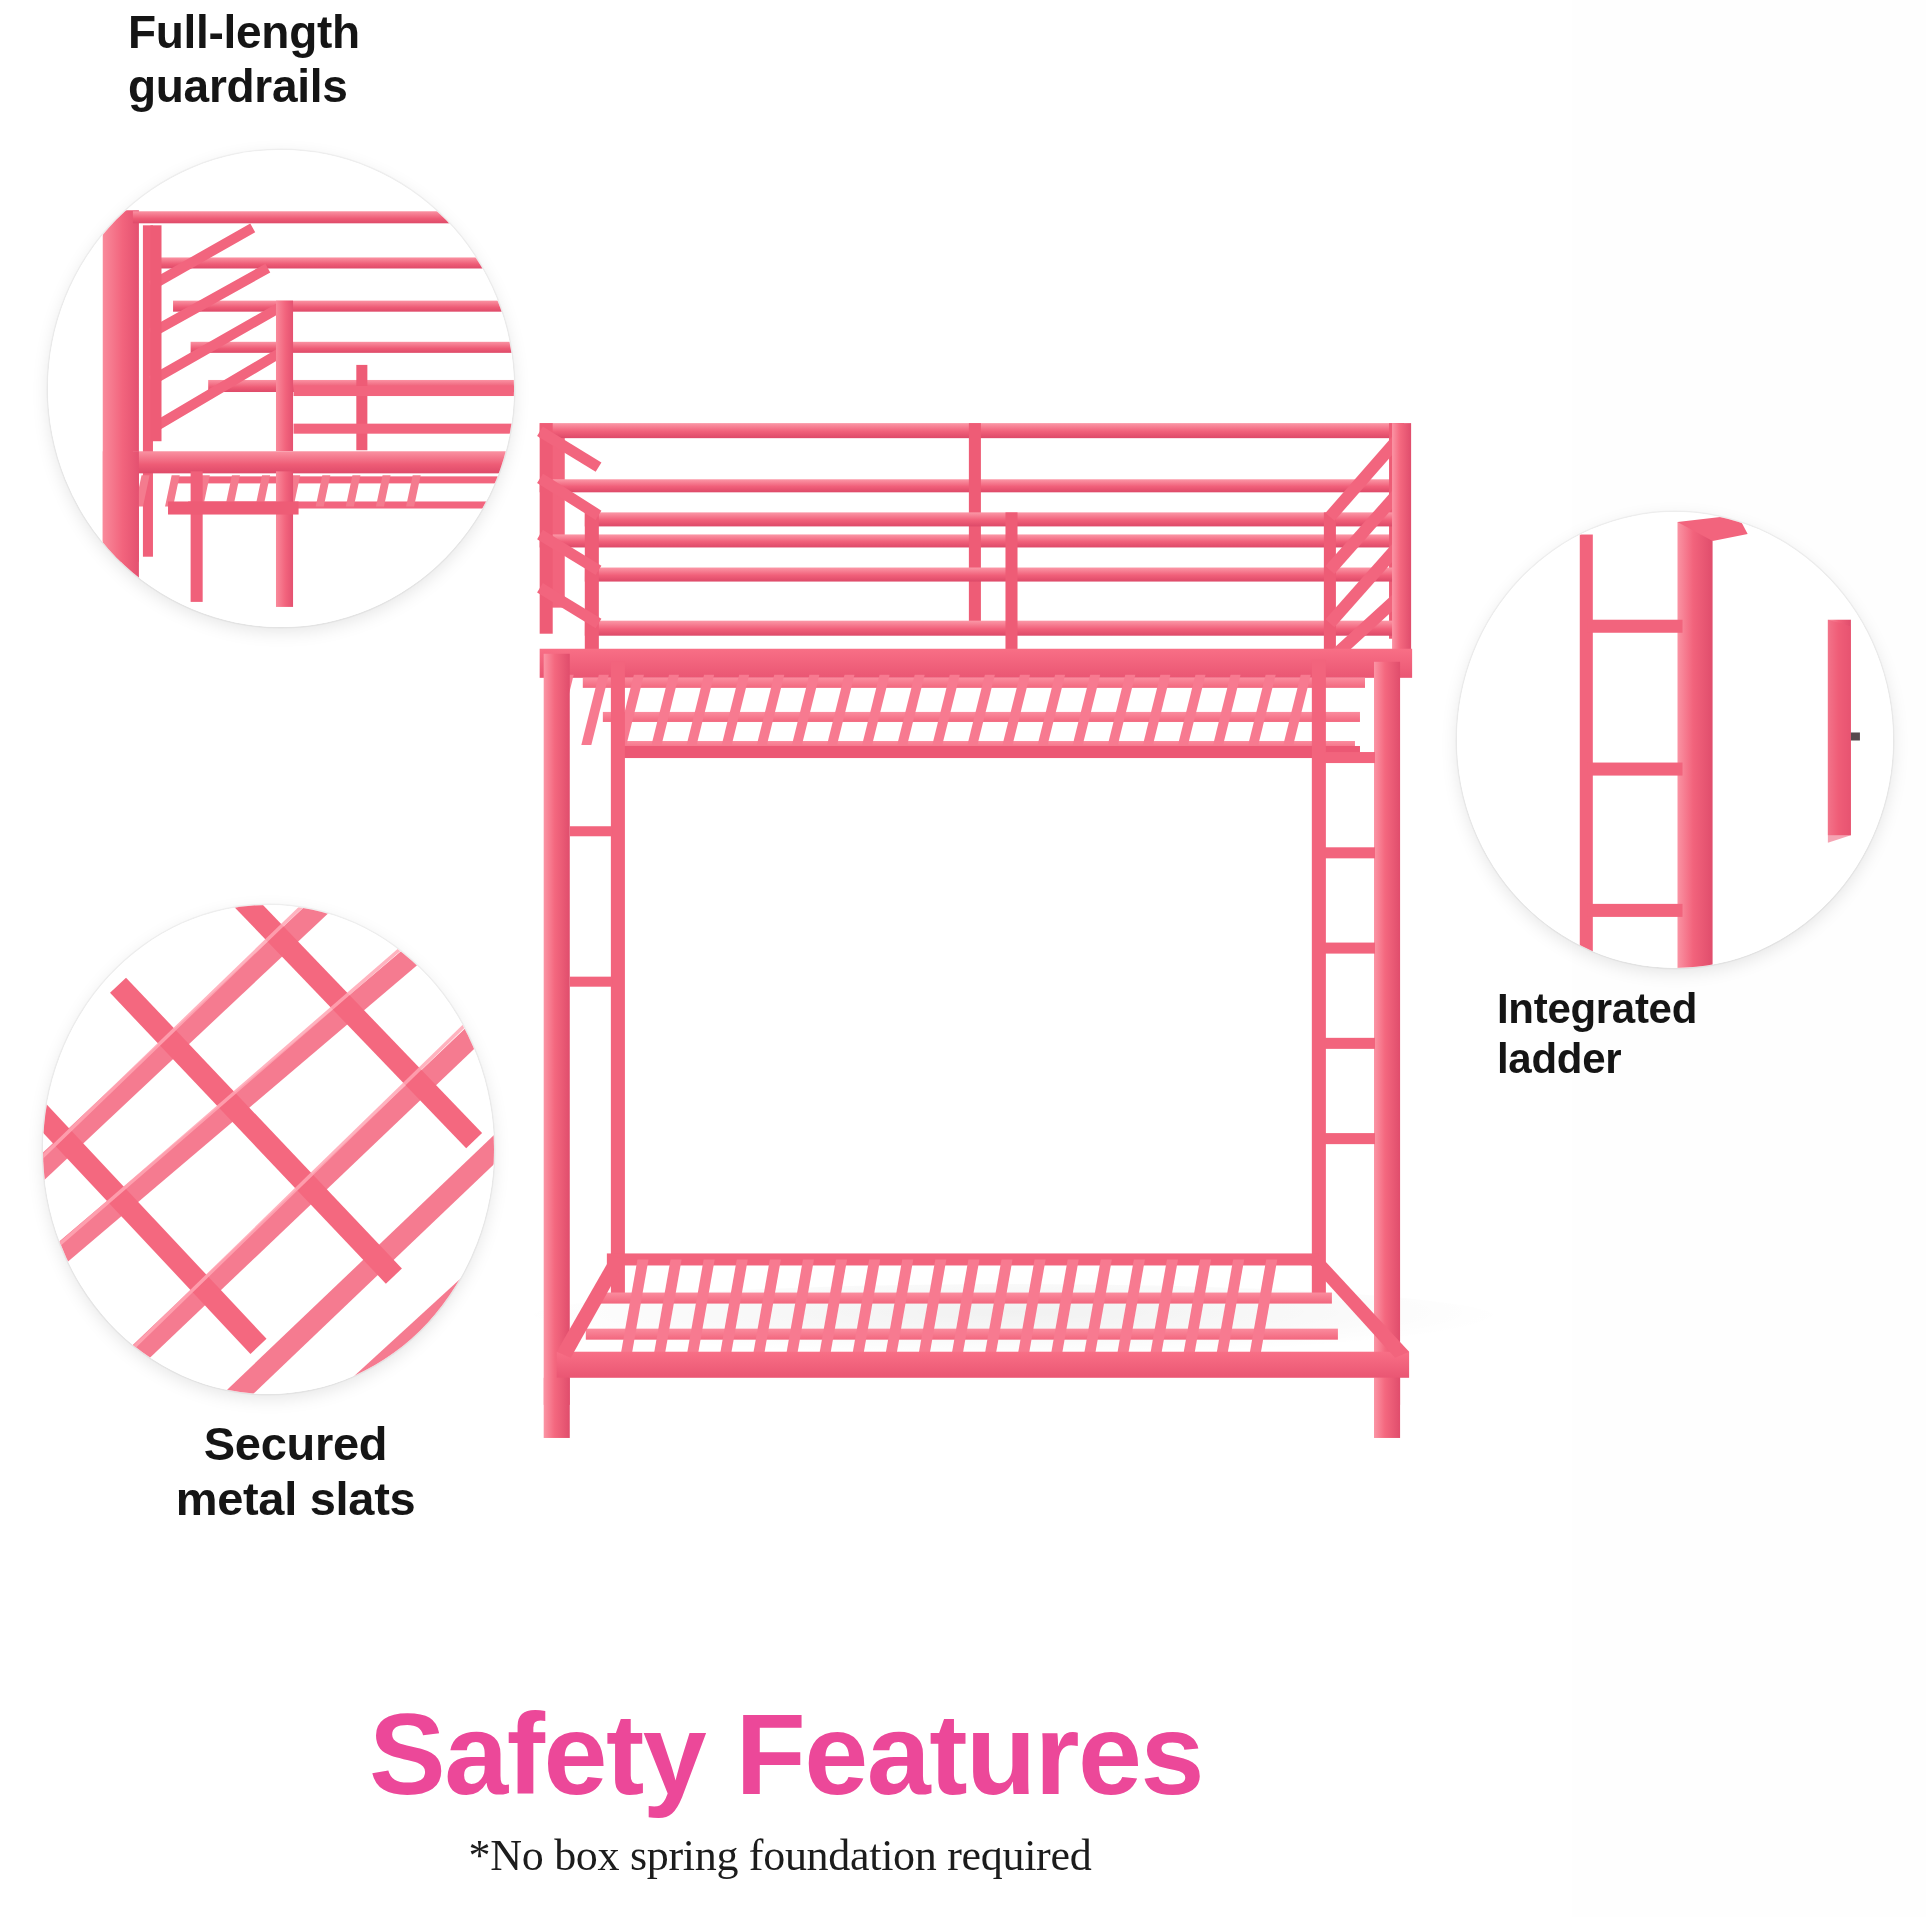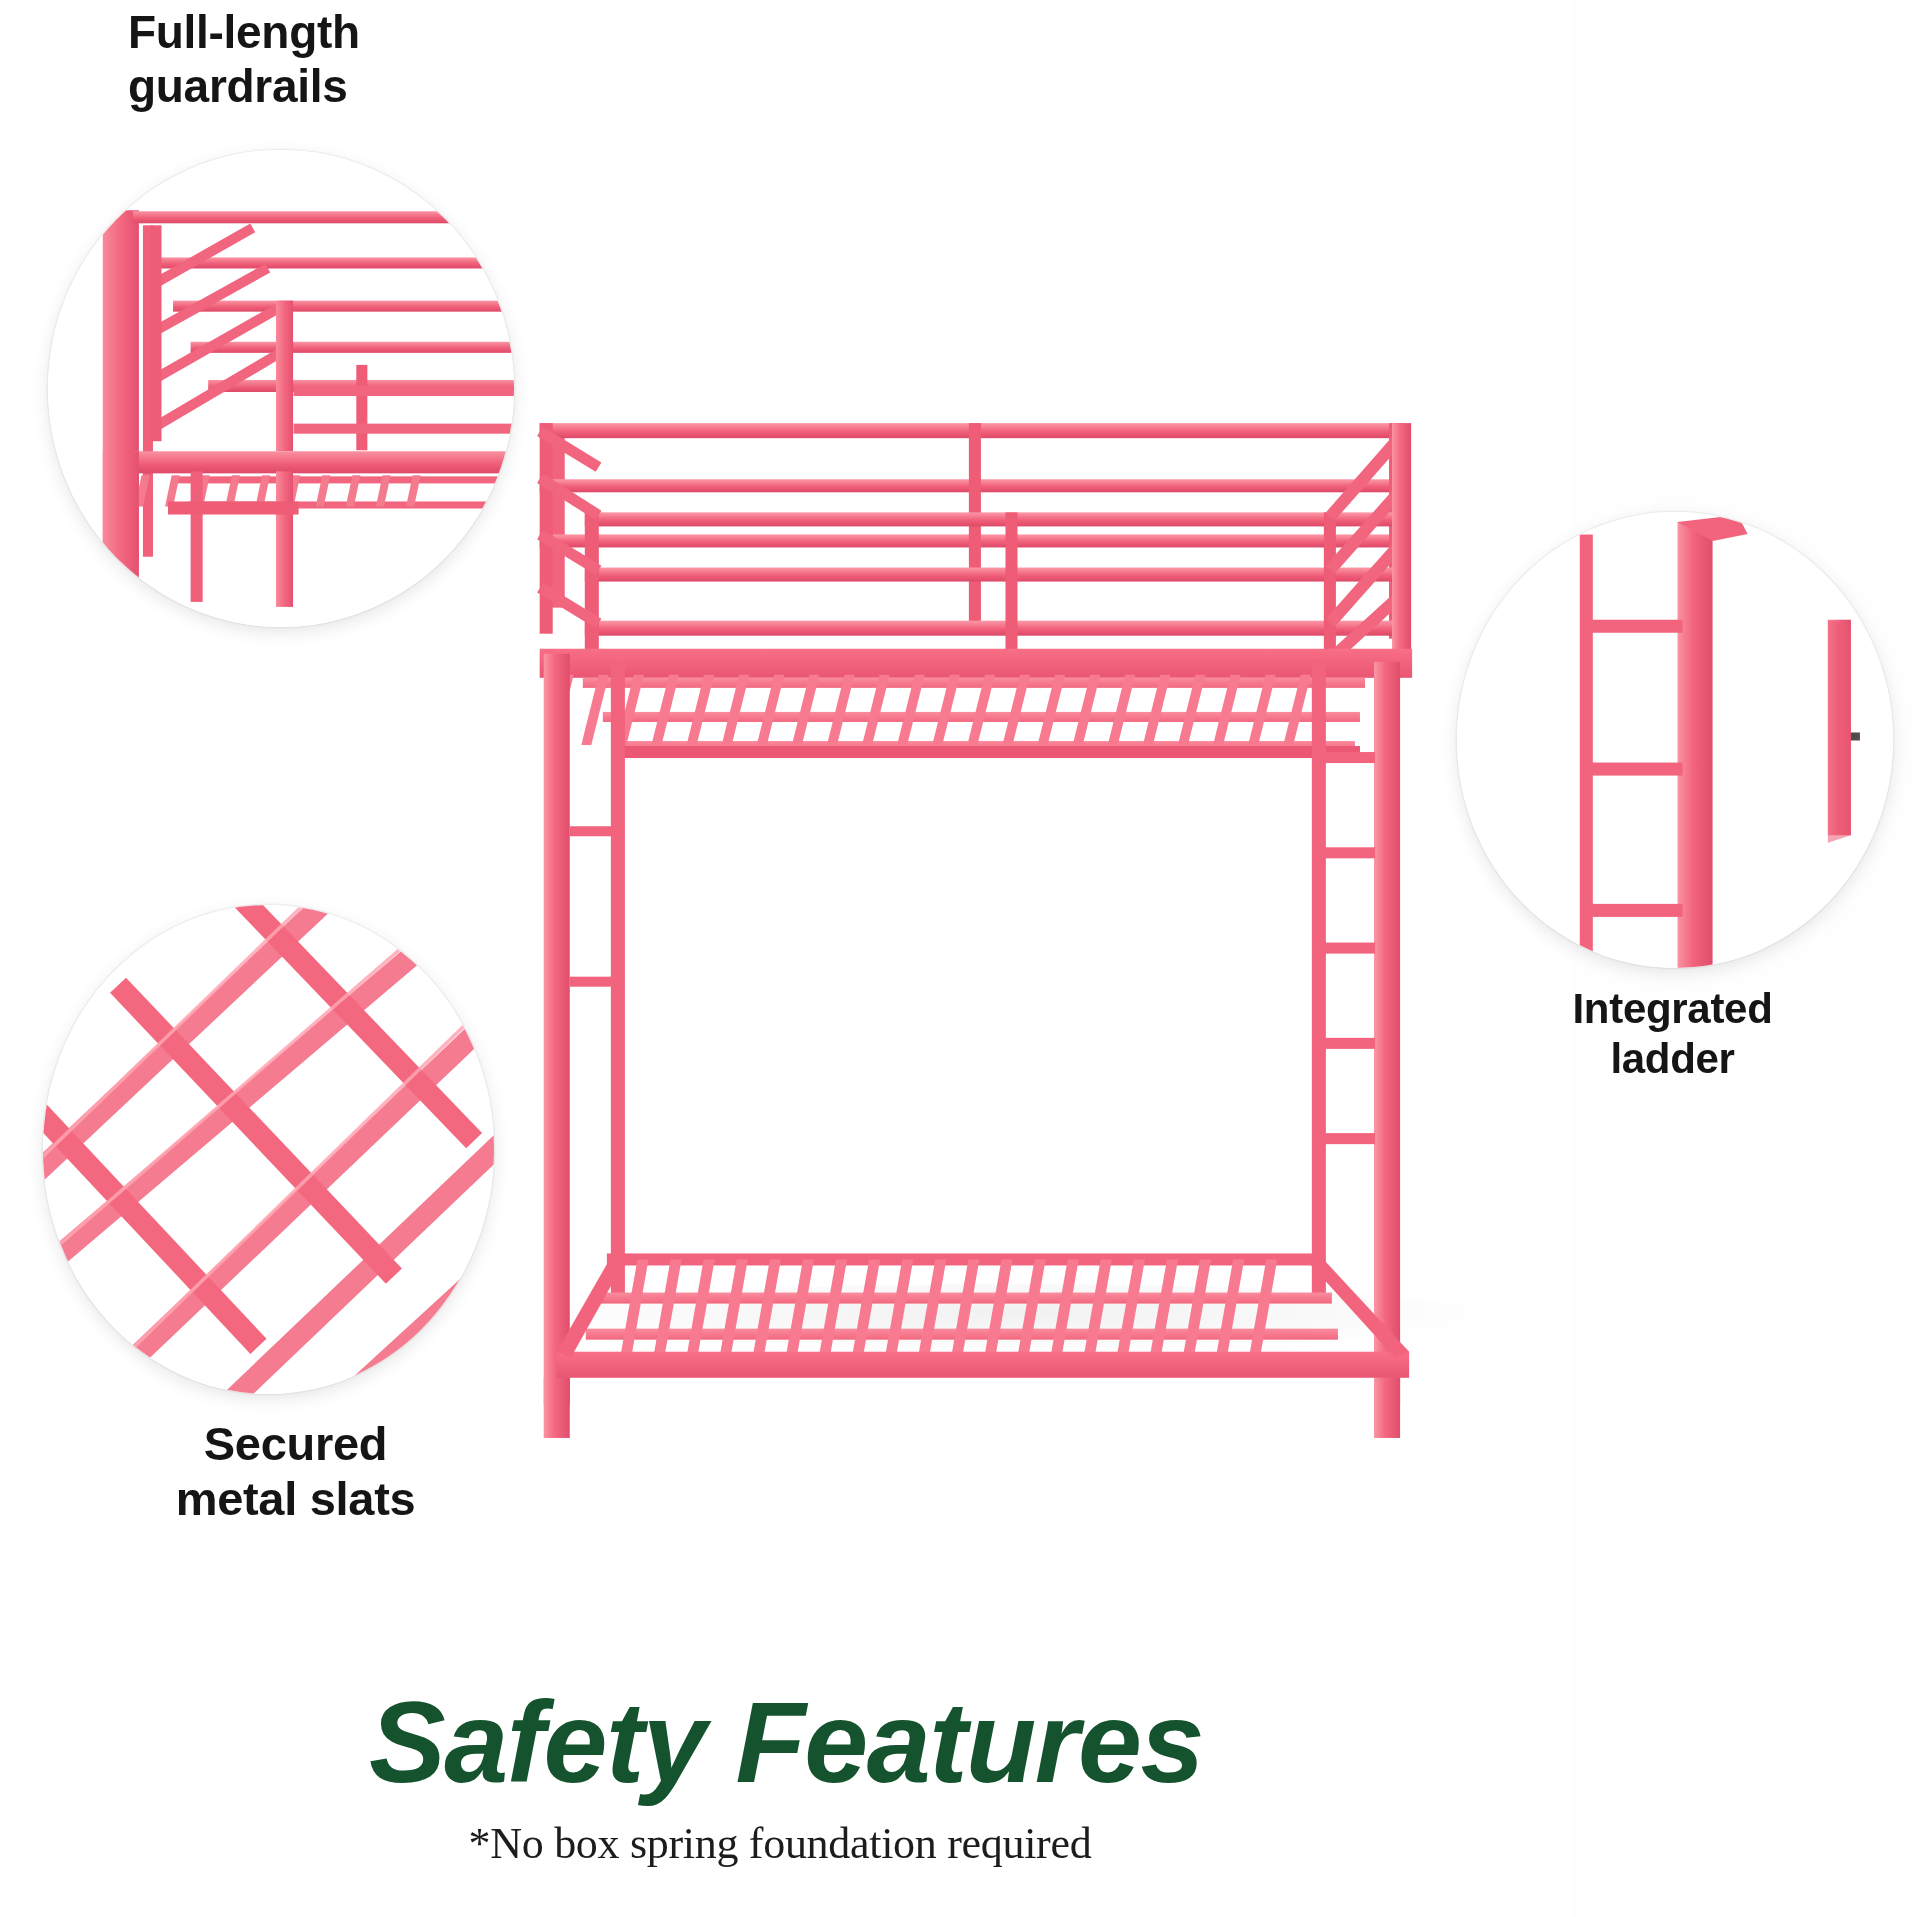--- a/index.html
+++ b/index.html
@@ -46,39 +46,38 @@
     top: 1416px;
     width: 401px;
     font-size: 47px;
     text-align: center;
   }
   #label-ladder {
     left: 1497px;
     top: 984px;
     width: 351px;
     font-size: 42px;
-    text-align: center;
+    text-align: left;
   }
 
   
   #footer-block {
     position: absolute;
     left: 0;
     right: 0;
     top: 1685px;
     text-align: center;
   }
   #main-title {
     font-size: 115px;
     font-weight: bold;
-    color: #14532d;
+    color: #ec4899;
     letter-spacing: -1.5px;
     line-height: 1.0;
-    margin: 0;
-    font-style: italic;
+    margin: 12px;
   }
   #subtitle {
     font-size: 44px;
     font-weight: normal;
     color: #1c1c1c;
     letter-spacing: -0.3px;
     margin: 20px 12px 0 0;
     line-height: 1.1;
     font-family: Liberation Serif, serif;
   }

